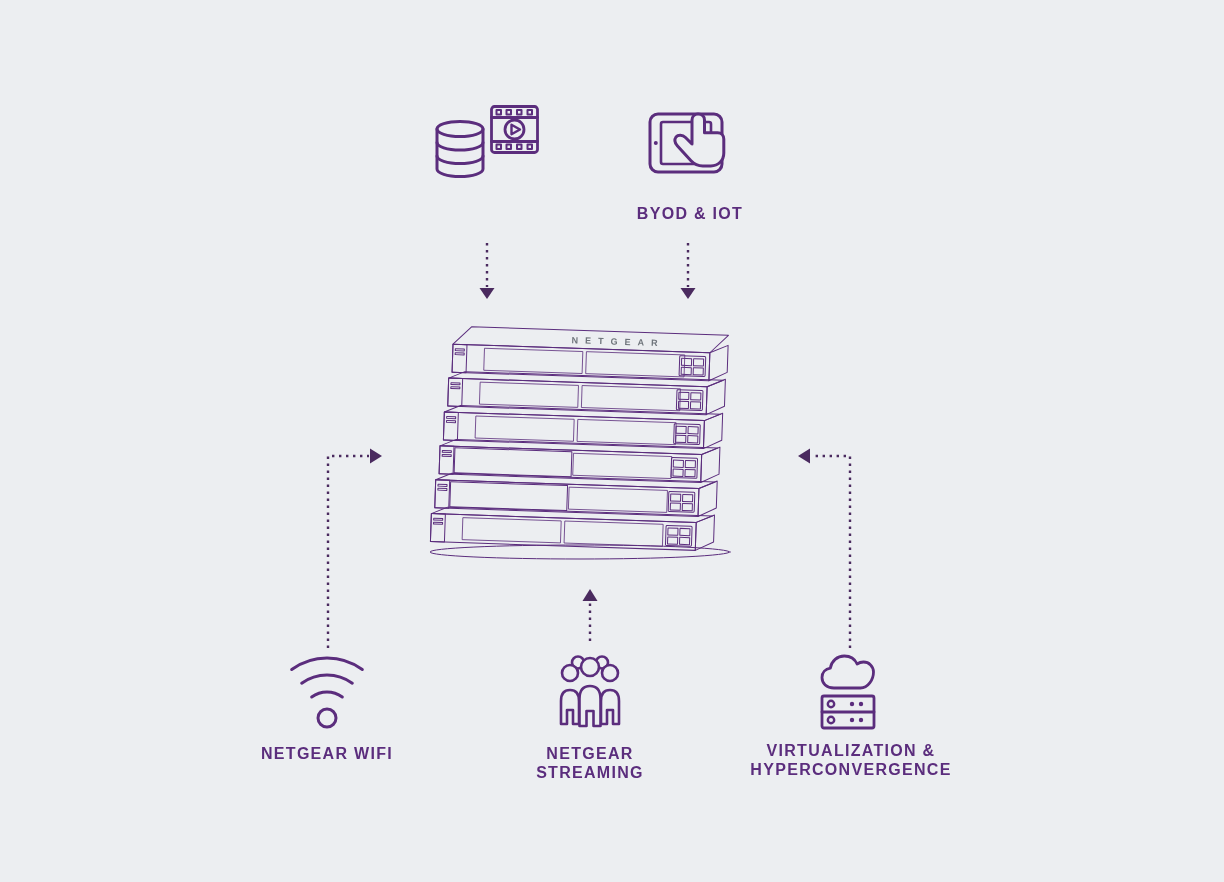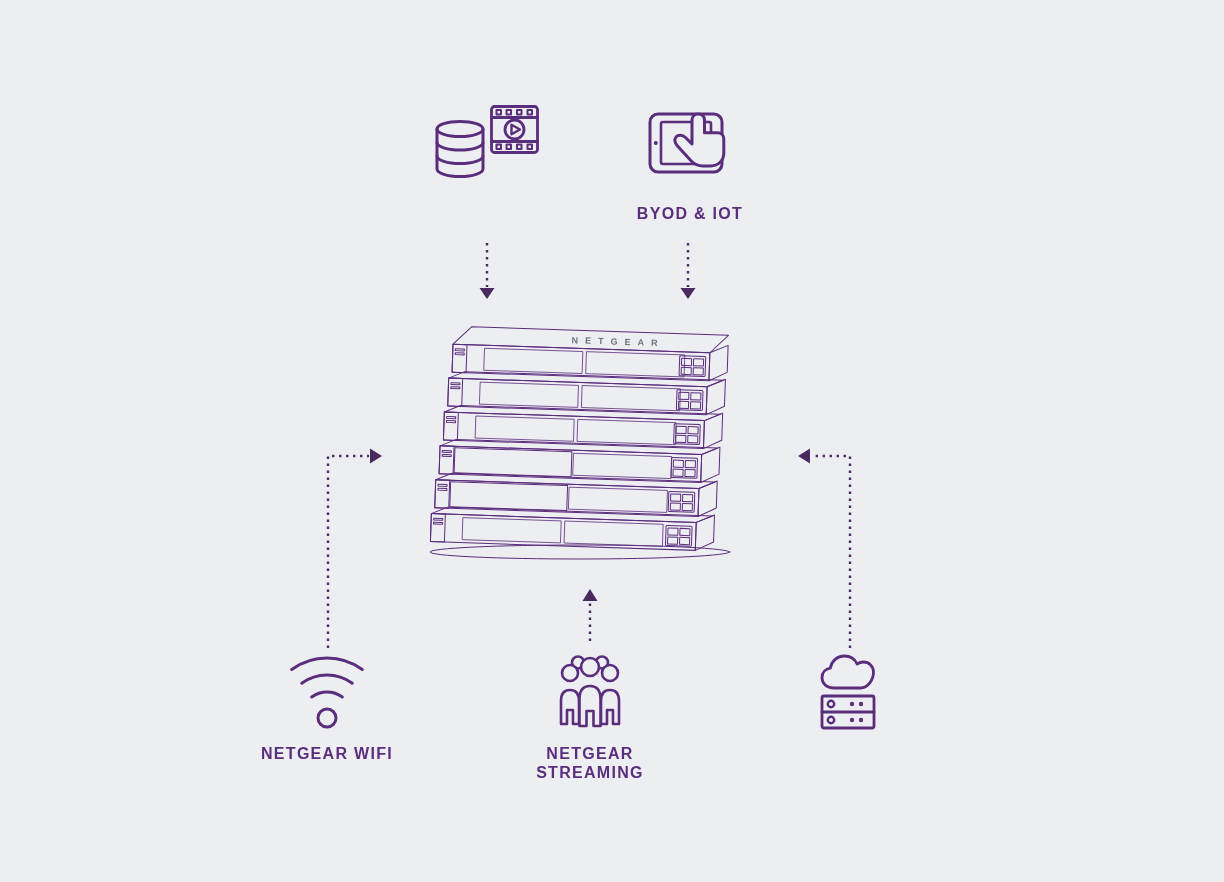--- a/index.html
+++ b/index.html
@@ -274,14 +274,18 @@
       <rect x="5" y="46" width="52" height="32" rx="2"></rect>
       <path d="M5 62 H57"></path>
       <circle cx="14" cy="54" r="3.2" stroke-width="2.4"></circle>
       <circle cx="14" cy="70" r="3.2" stroke-width="2.4"></circle>
       <circle class="fill" cx="35" cy="54" r="2.2"></circle>
       <circle class="fill" cx="44" cy="54" r="2.2"></circle>
       <circle class="fill" cx="35" cy="70" r="2.2"></circle>
       <circle class="fill" cx="44" cy="70" r="2.2"></circle>
     </g>
   </svg>
+  <div class="node-label" style="left:851px;top:741px;">
+    <span>VIRTUALIZATION &amp;</span>
+    <span>HYPERCONVERGENCE</span>
+  </div>
 
 </div>
 
 </body></html>

